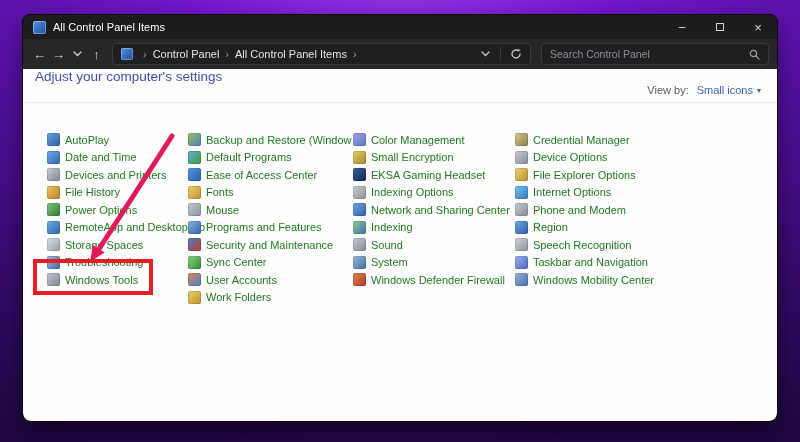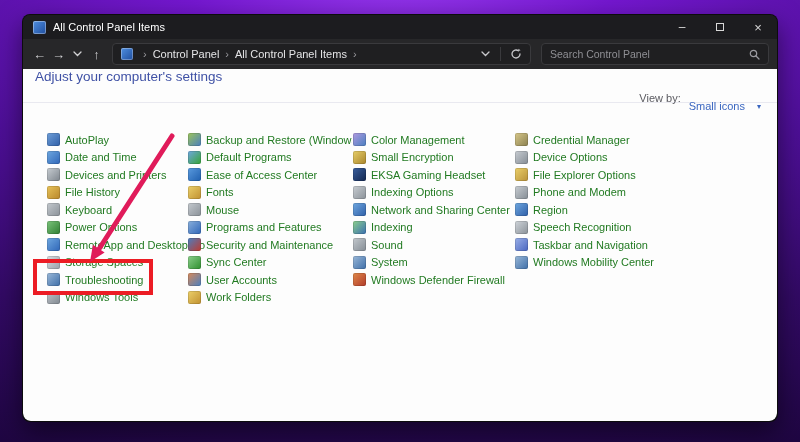--- a/index.html
+++ b/index.html
@@ -54,21 +54,21 @@
   .search-bar input::placeholder{ color:#8f8f94; }
   
   .content{ flex:1 1 auto; background:#fdfdfd; position:relative;
     border-radius:0 0 8px 8px; }
   .head-row{ height:34px; display:flex; 
     padding:0 16px 0 12px; border-bottom:1px solid #e9e9f0;flex-direction:column; }
   .heading{ font-size:13.5px; color:var(--heading,#3f51a5); }
   .viewby{ margin-left:auto; display:flex; align-items:center; gap:8px; }
   .viewby-label{ font-size:11px; color:#5a5a60; }
   .viewby-btn{ font-size:11px; color:var(--viewby,#3a66c0); cursor:default;
-    display:flex; align-items:center; gap:12px;margin-top:16px; }
+    display:flex; align-items:center; gap:4px; }
   .viewby-caret{ font-size:8px; color:var(--viewby,#3a66c0); }
   
   .col{ position:absolute; top:62px; }
   .col.c0{ left:24px;   width:158px; }
   .col.c1{ left:165px; width:164px; }
   .col.c2{ left:330px; width:161px; }
   .col.c3{ left:492px; width:200px; }
   .item{ height:17.5px; display:flex; align-items:center; gap:5px;
     cursor:default; white-space:nowrap; overflow:hidden; }
   .cp-icon{ flex:0 0 13px; width:13px; height:13px; border-radius:2px;
@@ -162,24 +162,20 @@
         </div>
         <div class="item">
           <span class="cp-icon" style="background: linear-gradient(135deg, rgb(200, 205, 210), rgb(125, 133, 141));"></span>
           <span class="item-label">Devices and Printers</span>
         </div>
         <div class="item">
           <span class="cp-icon" style="background: linear-gradient(135deg, rgb(232, 195, 90), rgb(184, 134, 42));"></span>
           <span class="item-label">File History</span>
         </div>
         <div class="item">
-          <span class="cp-icon" style="background: linear-gradient(135deg, rgb(196, 201, 206), rgb(138, 145, 152));"></span>
-          <span class="item-label">Keyboard</span>
-        </div>
-        <div class="item">
           <span class="cp-icon" style="background: linear-gradient(135deg, rgb(124, 196, 124), rgb(46, 125, 50));"></span>
           <span class="item-label">Power Options</span>
         </div>
         <div class="item">
           <span class="cp-icon" style="background: linear-gradient(135deg, rgb(111, 168, 224), rgb(47, 102, 184));"></span>
           <span class="item-label">RemoteApp and Desktop Connectio...</span>
         </div>
         <div class="item">
           <span class="cp-icon" style="background: linear-gradient(135deg, rgb(216, 221, 226), rgb(152, 160, 168));"></span>
           <span class="item-label">Storage Spaces</span>
@@ -278,20 +274,24 @@
           <span class="cp-icon" style="background: linear-gradient(135deg, rgb(216, 200, 138), rgb(138, 128, 80));"></span>
           <span class="item-label">Credential Manager</span>
         </div>
         <div class="item">
           <span class="cp-icon" style="background: linear-gradient(135deg, rgb(200, 205, 210), rgb(132, 140, 148));"></span>
           <span class="item-label">Device Options</span>
         </div>
         <div class="item">
           <span class="cp-icon" style="background: linear-gradient(135deg, rgb(236, 208, 106), rgb(184, 146, 58));"></span>
           <span class="item-label">File Explorer Options</span>
+        </div>
+        <div class="item">
+          <span class="cp-icon" style="background: linear-gradient(135deg, rgb(122, 192, 234), rgb(47, 122, 192));"></span>
+          <span class="item-label">Internet Options</span>
         </div>
         <div class="item">
           <span class="cp-icon" style="background: linear-gradient(135deg, rgb(200, 205, 210), rgb(132, 140, 148));"></span>
           <span class="item-label">Phone and Modem</span>
         </div>
         <div class="item">
           <span class="cp-icon" style="background: linear-gradient(135deg, rgb(111, 168, 224), rgb(47, 95, 168));"></span>
           <span class="item-label">Region</span>
         </div>
         <div class="item">

